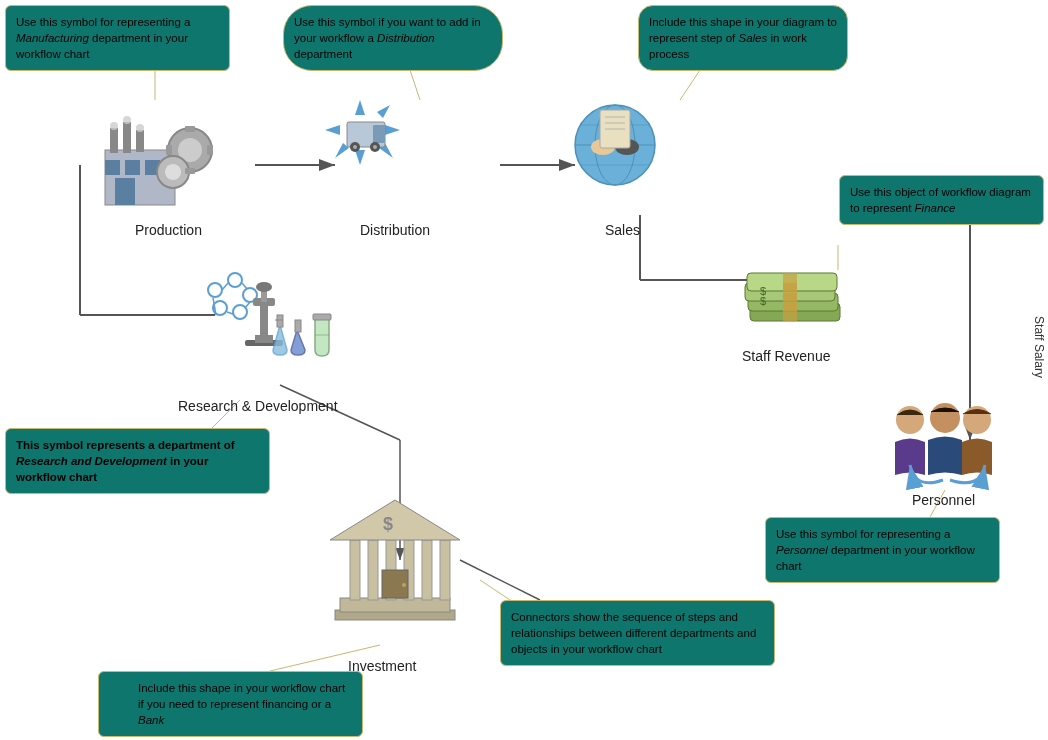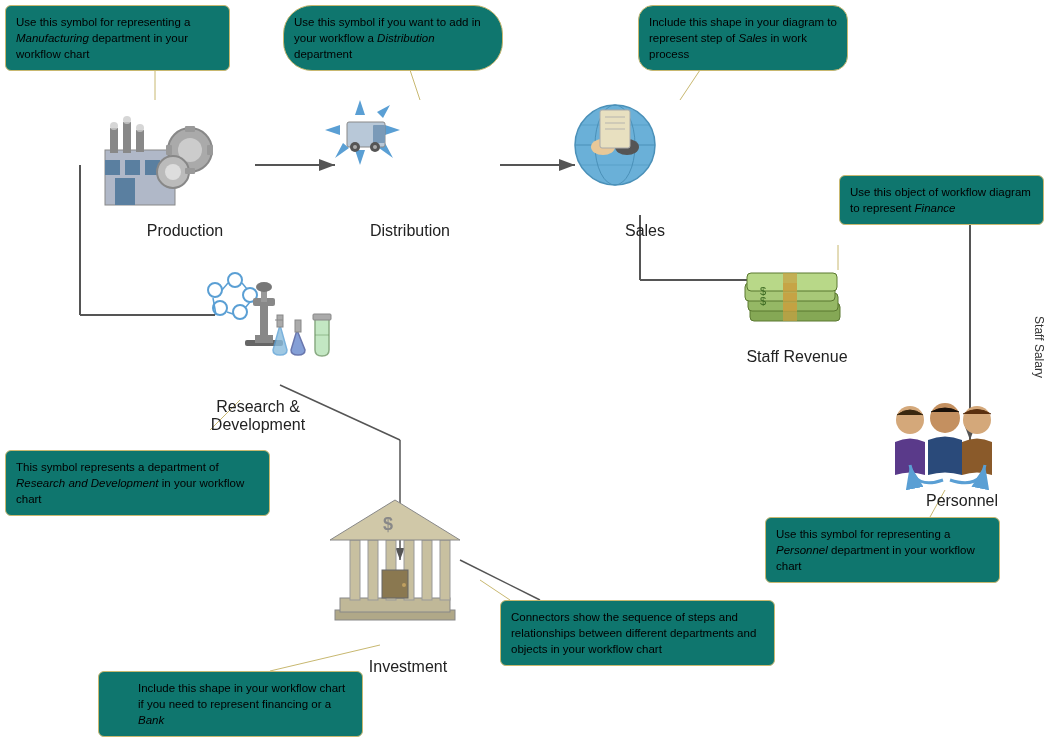--- a/index.html
+++ b/index.html
@@ -20,22 +20,21 @@
       border-radius: 6px;
       padding: 8px 10px;
       font-size: 11.5px;
       line-height: 1.4;
       max-width: 220px;
     }
     .callout em { font-style: italic; }
 
     .node-label {
       position: absolute;
-      text-align: center;
-      font-size: 16px;
+      font-size: 14px;
       color: #222;
     }
 
     
     #diagram-svg {
       position: absolute;
       top: 0; left: 0;
       width: 1048px;
       height: 740px;
     }
@@ -272,21 +271,21 @@
 </div>
 
 <div class="callout" style="top:5px; left:638px; max-width:210px;border-radius:15px;">
   Include this shape in your diagram to represent step of <em>Sales</em> in work process
 </div>
 
 <div class="callout" style="top:175px; left:839px; max-width:205px;">
   Use this object of workflow diagram to represent <em>Finance</em>
 </div>
 
-<div class="callout" style="top:450px; left:5px; max-width:265px;">
+<div class="callout" style="top:428px; left:5px; max-width:265px;font-weight:bold;">
   This symbol represents a department of <em>Research and Development</em> in your workflow chart
 </div>
 
 <div class="callout" style="top:517px; left:765px; max-width:235px;">
   Use this symbol for representing a <em>Personnel</em> department in your workflow chart
 </div>
 
 <div class="callout" style="top:671px; left:98px; max-width:265px;padding-left:39px;">
   Include this shape in your workflow chart if you need to represent financing or a <em>Bank</em>
 </div>

